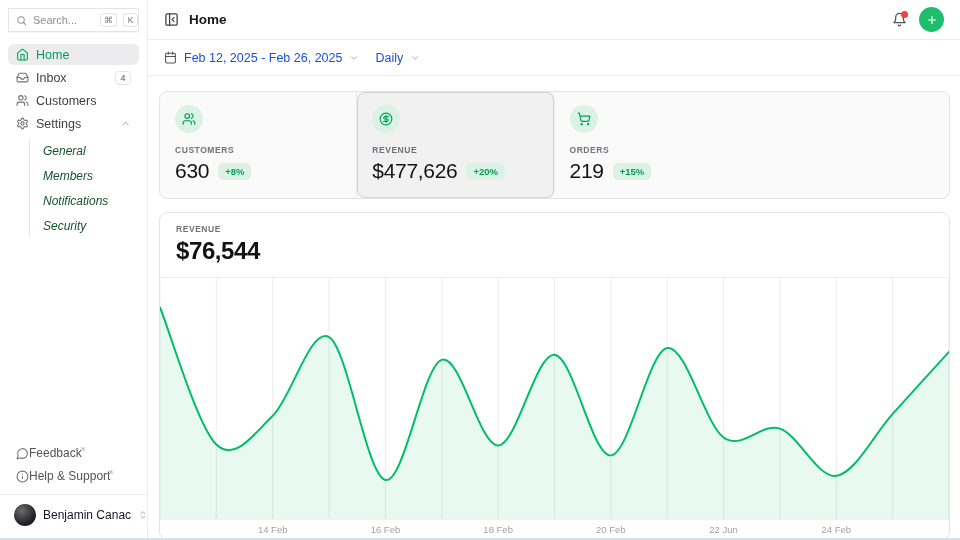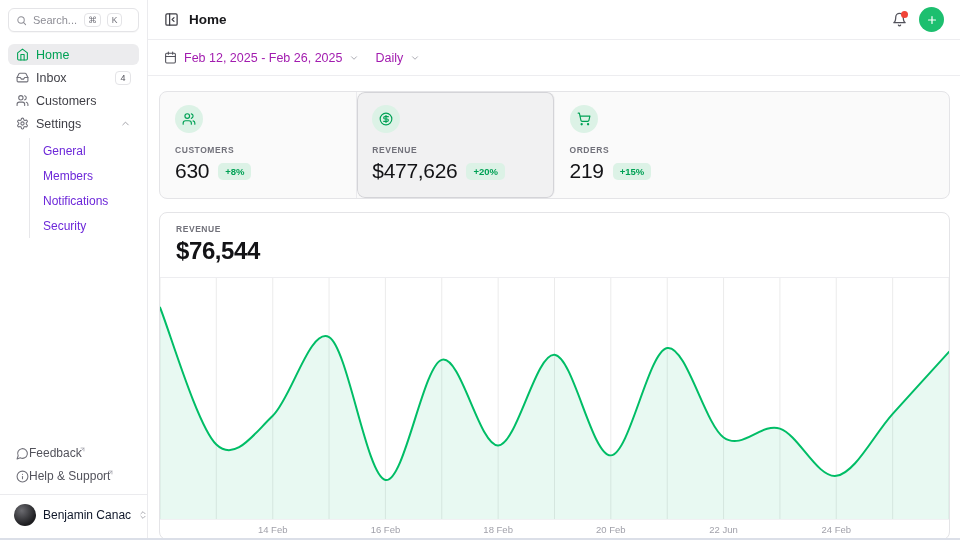--- a/index.html
+++ b/index.html
@@ -10,32 +10,32 @@
   }
   body::after { content:''; position:absolute; left:0; right:0; bottom:0; height:2px; background:#dbdfe8; }
   svg { display:block; }
 
   
   aside { width:148px; flex:0 0 148px; border-right:1px solid #ebebee; display:flex; flex-direction:column; padding:8px; background:#fff; }
   .logo-row { display:flex; align-items:center; gap:7px; padding:3px 4px 11px 4px; }
   .logo-mark { width:22px; height:22px; border-radius:50%; background:#0c0c0d; display:flex; align-items:center; justify-content:center; }
   .logo-name { font-size:12.5px; font-weight:700; flex:1; color:#18181b; }
   .updown { color:#9b9ba3; }
-  .search-box { display:flex; align-items:center; gap:6px; border:1px solid #e4e4e7; border-radius:6px; background:#fff; height:24px; padding:0 16px 0 7px; margin-bottom:12px; box-shadow:0 1px 1px rgba(0,0,0,.03); }
+  .search-box { display:flex; align-items:center; gap:6px; border:1px solid #e4e4e7; border-radius:1px; background:#fff; height:24px; padding:0 0 0 7px; margin-bottom:12px; box-shadow:0 1px 1px rgba(0,0,0,.03); }
   .search-box .ph { flex:1; font-size:11px; color:#8e8e96; }
   kbd { font-family:inherit; font-size:8.5px; color:#6f6f78; border:1px solid #e4e4e7; border-radius:4px; background:#fff; padding:1px 3.5px; min-width:13px; text-align:center; }
   .nav { display:flex; flex-direction:column; gap:2px; }
   .nav-item { display:flex; align-items:center; gap:7px; padding:3.5px 8px; border-radius:6px; font-size:12.5px; color:#3f3f46; cursor:pointer; }
   .nav-item .ni-icon { color:#71717a; display:flex; }
   .nav-item .ni-label { flex:1; }
   .nav-item.active { background:#ececee; color:#00a155; font-weight:500; }
   .nav-item.active .ni-icon { color:#00a155; }
   .count-badge { font-size:9px; color:#52525b; border:1px solid #e4e4e7; border-radius:4px; padding:1px 4.5px; background:#fff; }
   .subnav { margin:2px 0 0 21px; border-left:1px solid #e7e7ea; display:flex; flex-direction:column; }
-  .subnav-item { font-size:12px; color:#6d28d9; padding:5.5px 0 5.5px 13px; cursor:pointer; }
+  .subnav-item { font-size:12px; color:#14532d; padding:5.5px 0 5.5px 13px; cursor:pointer;font-style:italic; }
   .side-spacer { flex:1; }
   .side-links { display:flex; flex-direction:column; gap:3px; padding-bottom:8px; }
   .side-link { display:flex; align-items:center; gap:0; font-size:12px; color:#52525b; padding:3px 8px; cursor:pointer; }
   .ext { color:#a1a1aa; margin-left:-3px; align-self:flex-start; }
   .side-divider { border-top:1px solid #ebebee; margin:0 -8px; }
   .user-row { display:flex; align-items:center; gap:7px; padding:9px 6px 6px 6px; cursor:pointer; }
   .avatar { width:22px; height:22px; border-radius:50%; background:radial-gradient(circle at 35% 30%, #6b6b70, #1c1c1f 70%); flex:0 0 22px; }
   .user-name { font-size:12px; font-weight:500; flex:1; color:#0f172a; white-space:nowrap; }
 
   
@@ -43,21 +43,21 @@
   .page-header { height:40px; border-bottom:1px solid #ededf0; display:flex; align-items:center; justify-content:space-between; padding:0 16px; }
   .ph-left { display:flex; align-items:center; gap:10px; }
   .collapse-btn { color:#3f3f46; display:flex; cursor:pointer; }
   .page-title { font-size:13.5px; font-weight:700; }
   .ph-right { display:flex; align-items:center; gap:12px; }
   .bell-wrap { position:relative; color:#52525b; cursor:pointer; display:flex; }
   .bell-dot { position:absolute; top:-1px; right:-1px; width:7px; height:7px; border-radius:50%; background:#f04438; }
   .add-btn { width:25px; height:25px; border-radius:50%; background:#1dbf6f; border:none; display:flex; align-items:center; justify-content:center; color:#fff; cursor:pointer; }
 
   .toolbar { height:36px; border-bottom:1px solid #ededf0; display:flex; align-items:center; gap:16px; padding:0 16px; }
-  .tool-btn { display:flex; align-items:center; gap:7px; font-size:12.5px; font-weight:500; color:#a21caf; cursor:pointer; background:none; border:none; font-family:inherit; }
+  .tool-btn { display:flex; align-items:center; gap:7px; font-size:12.5px; font-weight:500; color:#1d4ed8; cursor:pointer; background:none; border:none; font-family:inherit; }
   .tool-btn .t-icon { color:#52525b; display:flex; }
   .chev { color:#9b9ba3; display:flex; }
 
   .content { flex:1; padding:15px 10px 0 11px; display:flex; flex-direction:column; min-height:0; }
 
   
   .stats-card { display:grid; grid-template-columns:repeat(4,1fr); border:1px solid #e4e4e7; border-radius:8px; background:#fafafa; height:108px; }
   .stat-cell { padding:13px 15px; border-right:1px solid #ebebee; cursor:pointer; }
   .stat-cell:last-child { border-right:none; }
   .stat-cell.selected { background:#f1f1f2; box-shadow:inset 0 0 0 1px #d4d4d8; border-radius:8px; border-right-color:transparent; }

